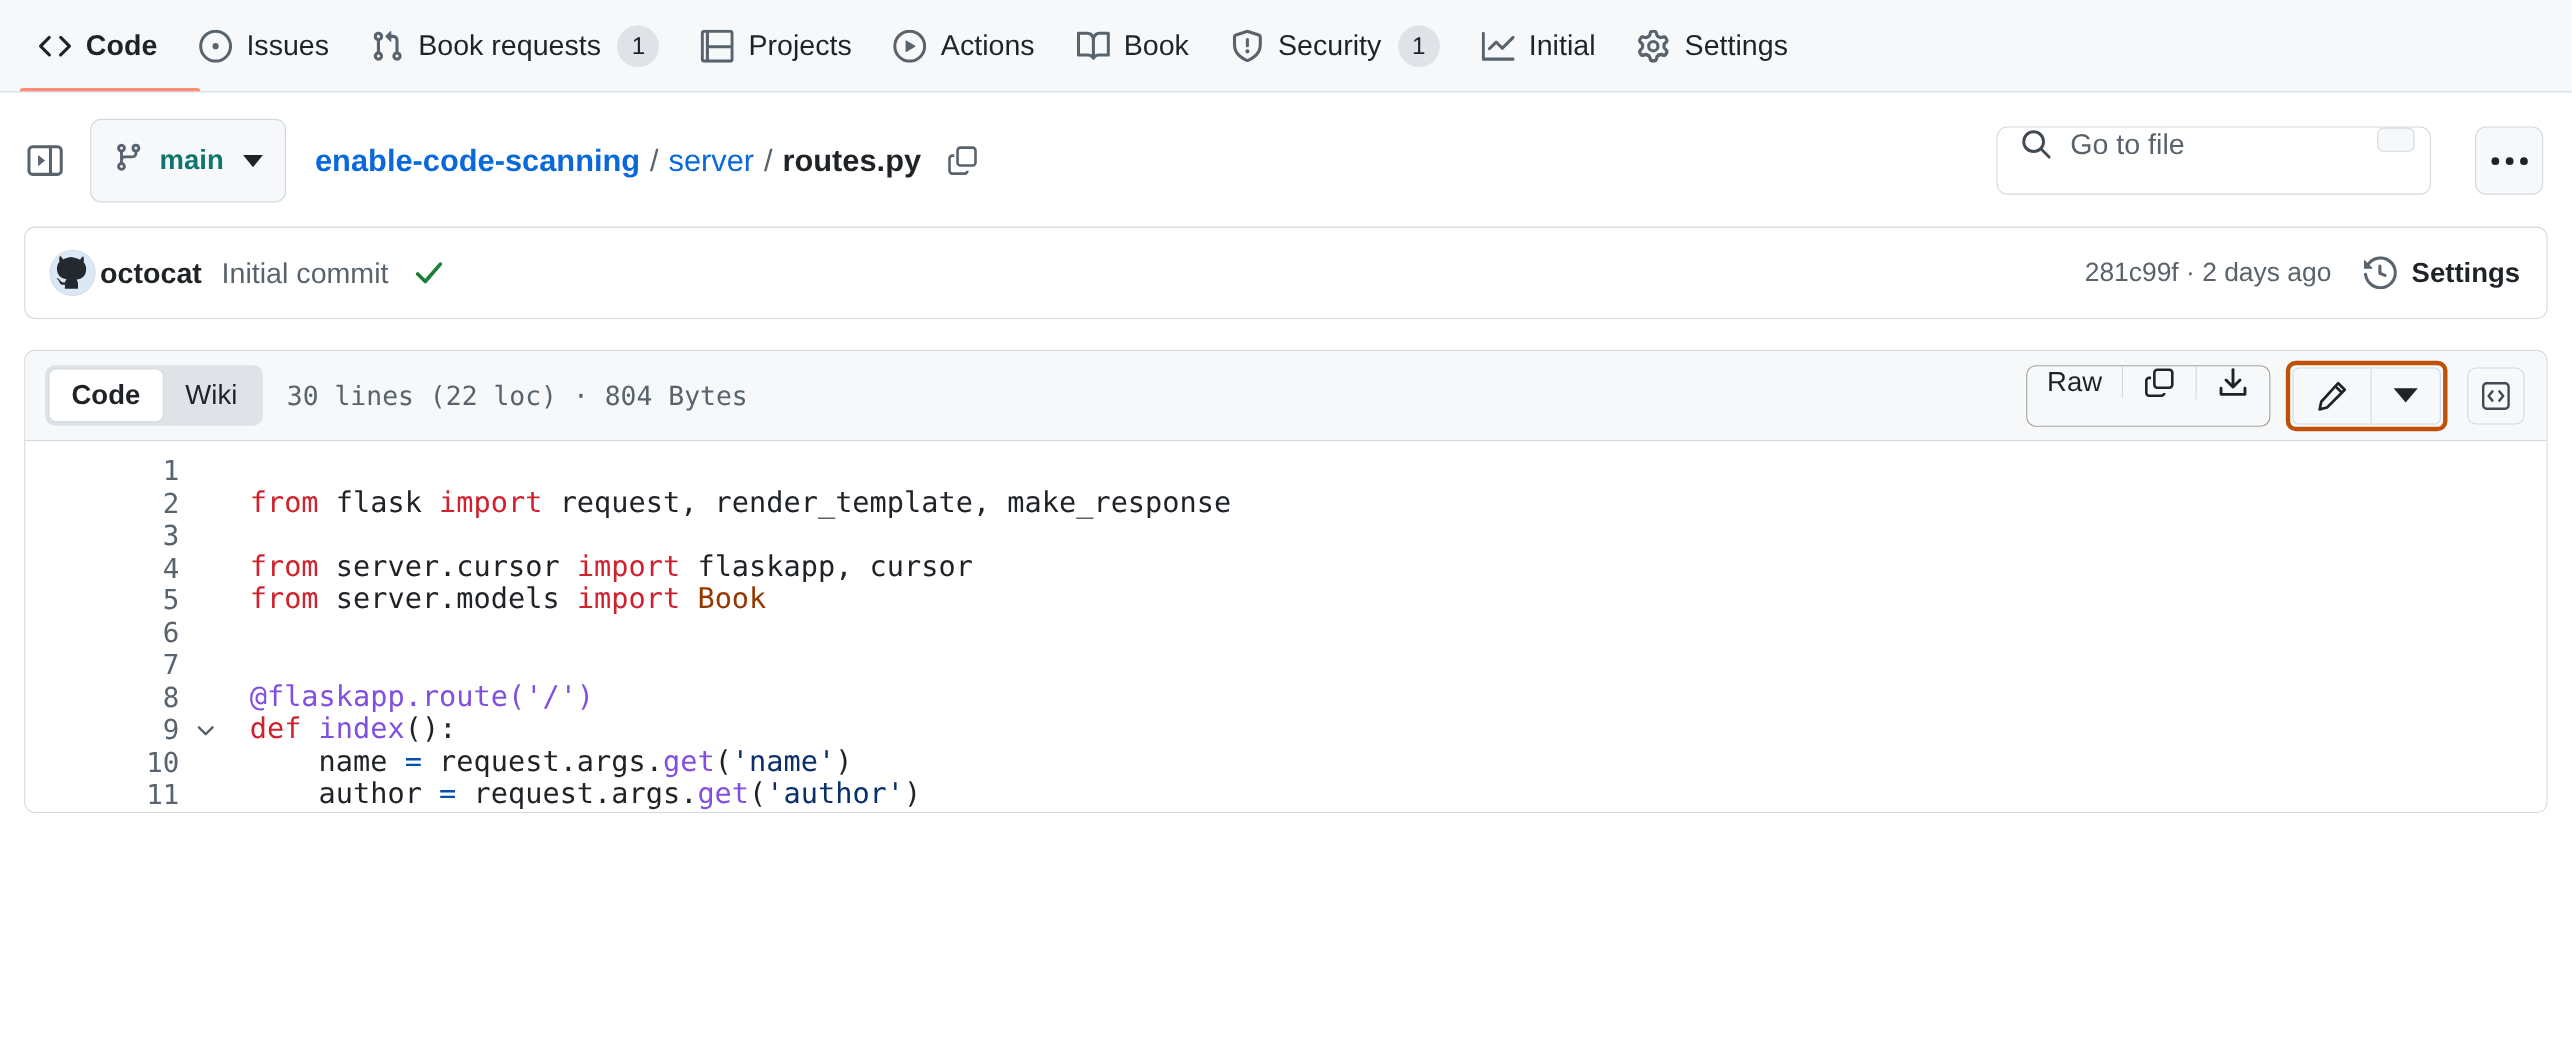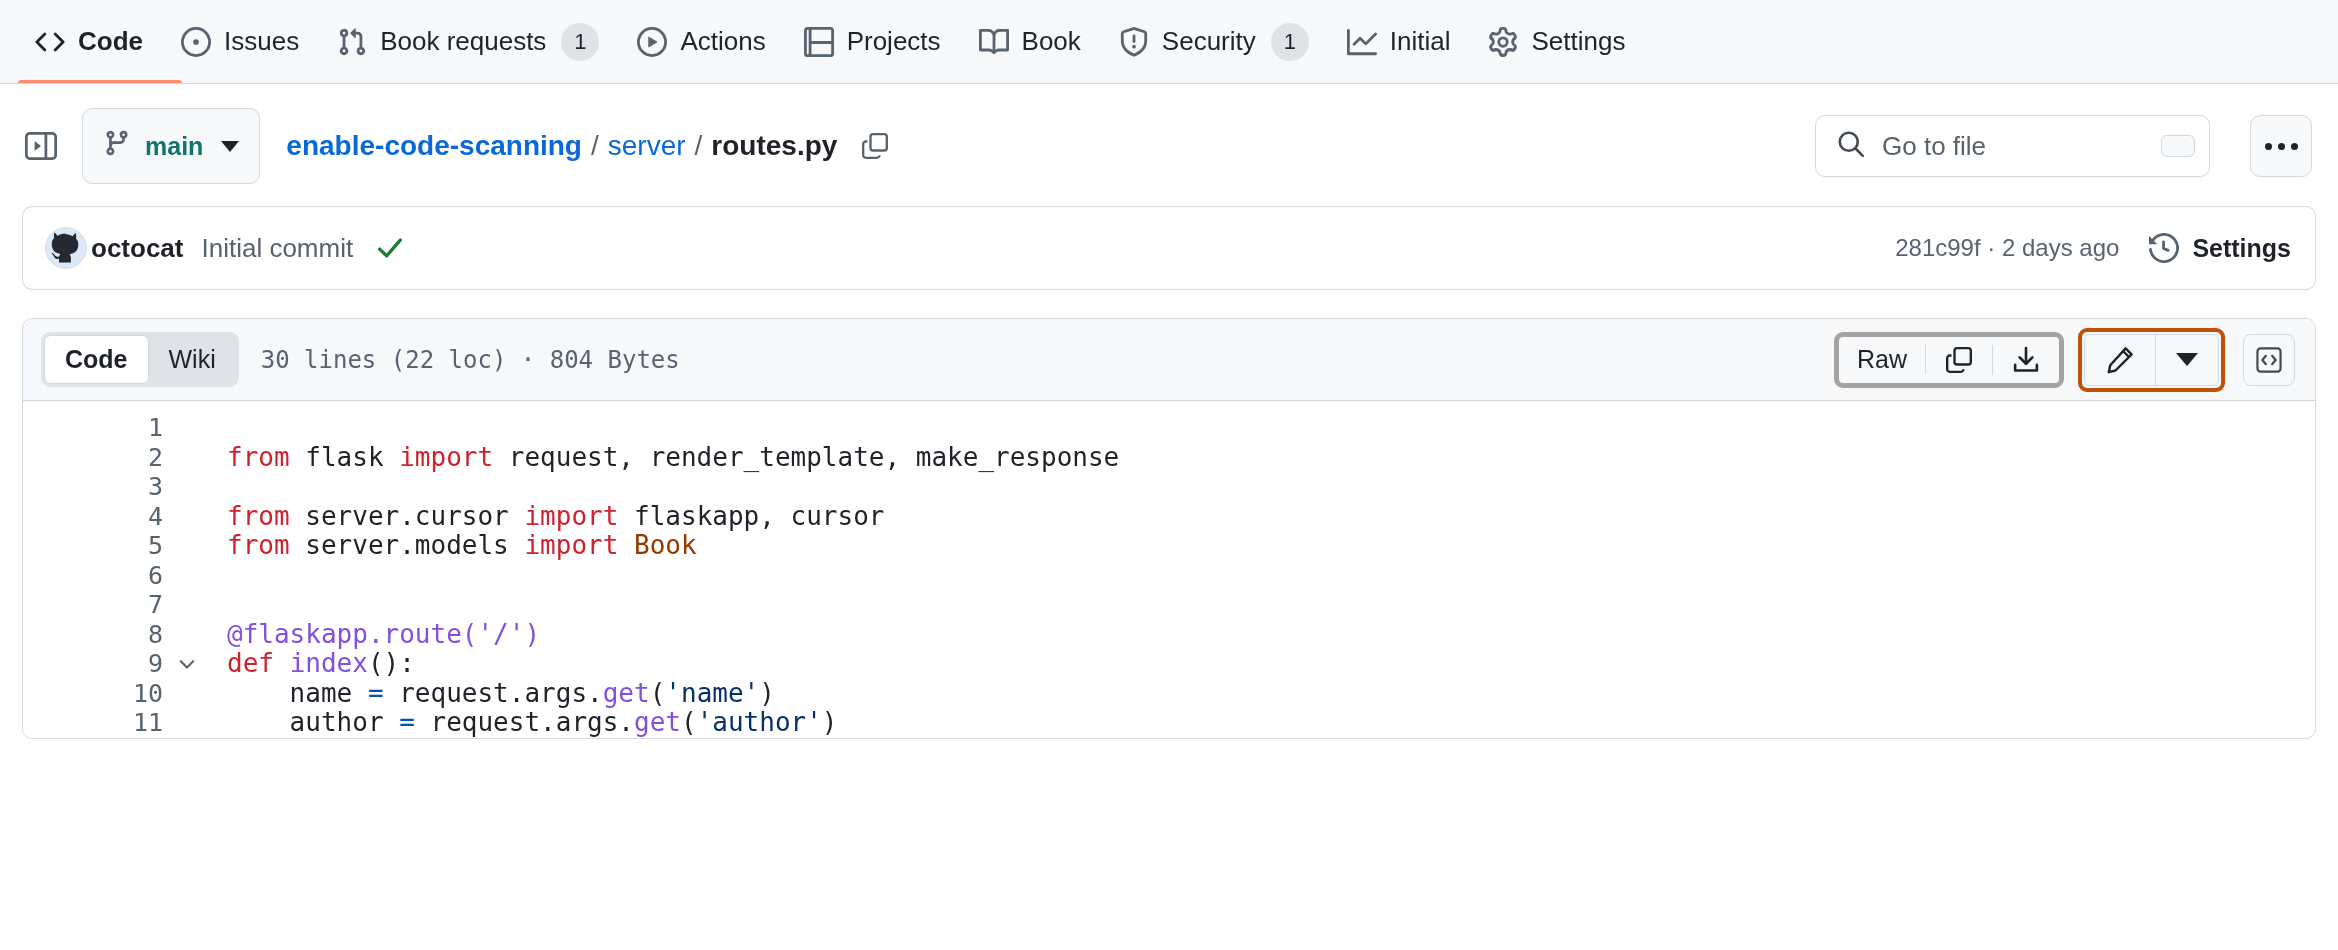--- a/index.html
+++ b/index.html
@@ -114,21 +114,21 @@
   .breadcrumb .current { font-weight: bold; color: #1f2328; }
   .copy-path {
     margin-left: 14px;
     display: flex; align-items: center;
     color: #59636e;
     cursor: pointer;
   }
   .spacer { flex: 1; }
   .gotofile {
     display: flex;
-    align-items: center;
+    align-items: flex-start;
     gap: 16px;
     width: 395px;
     height: 62px;
     padding: 0 14px 0 20px;
     border: 1px solid #d1d9e0;
     border-radius: 10px;
     background: #ffffff;
     cursor: text;
   }
   .gotofile .ph { font-size: 26px; color: #59636e; flex: 1; }
@@ -229,22 +229,22 @@
   .seg.off { font-weight: normal; }
   .file-meta {
     margin-left: 22px;
     font-family: "DejaVu Sans Mono", monospace;
     font-size: 24px;
     color: #59636e;
     white-space: nowrap;
   }
   .btn-group {
     display: flex;
-    align-items: center;
-    border: 5px solid #a3a3a3;
+    align-items: flex-start;
+    border: 1px solid #a3a3a3;
     border-radius: 9px;
     overflow: hidden;
     height: 56px;
     background: #f6f8fa;
   }
   .btn-group > div {
     display: flex; align-items: center; justify-content: center;
     padding: 0 18px;
     border-right: 1px solid #d1d9e0;
     cursor: pointer;
@@ -364,33 +364,33 @@
           <path d="M1.5 3.25a2.25 2.25 0 1 1 3 2.122v5.256a2.251 2.251 0 1 1-1.5 0V5.372A2.25 2.25 0 0 1 1.5 3.25Zm5.677-.177L9.573.677A.25.25 0 0 1 10 .854V2.5h1A2.5 2.5 0 0 1 13.5 5v5.628a2.251 2.251 0 1 1-1.5 0V5a1 1 0 0 0-1-1h-1v1.646a.25.25 0 0 1-.427.177L7.177 3.427a.25.25 0 0 1 0-.354ZM3.75 2.5a.75.75 0 1 0 0 1.5.75.75 0 0 0 0-1.5Zm0 9.5a.75.75 0 1 0 0 1.5.75.75 0 0 0 0-1.5Zm8.25.75a.75.75 0 1 0 1.5 0 .75.75 0 0 0-1.5 0Z"></path>
         </svg>
     </span>
     <span>Book requests</span>
     <span class="counter">1</span>
   </div>
 
   <div class="nav-item">
     <span class="ico">
       <svg width="30" height="30" viewBox="0 0 16 16" fill="currentColor">
+          <path d="M1.75 0h12.5C15.216 0 16 .784 16 1.75v12.5A1.75 1.75 0 0 1 14.25 16H1.75A1.75 1.75 0 0 1 0 14.25V1.75C0 .784.784 0 1.75 0ZM1.5 1.75v12.5c0 .138.112.25.25.25h.75V1.5h-.75a.25.25 0 0 0-.25.25ZM4 1.5v6h10.5V1.75a.25.25 0 0 0-.25-.25Zm10.5 7.5H4v5.5h10.25a.25.25 0 0 0 .25-.25Z"></path>
+        </svg>
+    </span>
+    <span>Projects</span>
+  </div>
+
+  <div class="nav-item">
+    <span class="ico">
+      <svg width="30" height="30" viewBox="0 0 16 16" fill="currentColor">
           <path d="M8 0a8 8 0 1 1 0 16A8 8 0 0 1 8 0ZM1.5 8a6.5 6.5 0 1 0 13 0 6.5 6.5 0 0 0-13 0Zm4.879-2.773 4.264 2.559a.25.25 0 0 1 0 .428l-4.264 2.559A.25.25 0 0 1 6 10.559V5.442a.25.25 0 0 1 .379-.215Z"></path>
         </svg>
     </span>
     <span>Actions</span>
-  </div>
-
-  <div class="nav-item">
-    <span class="ico">
-      <svg width="30" height="30" viewBox="0 0 16 16" fill="currentColor">
-          <path d="M1.75 0h12.5C15.216 0 16 .784 16 1.75v12.5A1.75 1.75 0 0 1 14.25 16H1.75A1.75 1.75 0 0 1 0 14.25V1.75C0 .784.784 0 1.75 0ZM1.5 1.75v12.5c0 .138.112.25.25.25h.75V1.5h-.75a.25.25 0 0 0-.25.25ZM4 1.5v6h10.5V1.75a.25.25 0 0 0-.25-.25Zm10.5 7.5H4v5.5h10.25a.25.25 0 0 0 .25-.25Z"></path>
-        </svg>
-    </span>
-    <span>Projects</span>
   </div>
 
   <div class="nav-item">
     <span class="ico">
       <svg width="30" height="30" viewBox="0 0 16 16" fill="currentColor">
           <path d="M0 1.75A.75.75 0 0 1 .75 1h4.253c1.227 0 2.317.59 3 1.501A3.743 3.743 0 0 1 11.006 1h4.245a.75.75 0 0 1 .75.75v10.5a.75.75 0 0 1-.75.75h-4.507a2.25 2.25 0 0 0-1.591.659l-.622.621a.75.75 0 0 1-1.06 0l-.622-.621A2.25 2.25 0 0 0 5.258 13H.75a.75.75 0 0 1-.75-.75Zm7.251 10.324.004-5.073-.002-2.253A2.25 2.25 0 0 0 5.003 2.5H1.5v9h3.757a3.75 3.75 0 0 1 1.994.574ZM8.755 4.75l-.004 7.322a3.752 3.752 0 0 1 1.992-.572H14.5v-9h-3.495a2.25 2.25 0 0 0-2.25 2.25Z"></path>
         </svg>
     </span>
     <span>Book</span>
   </div>

